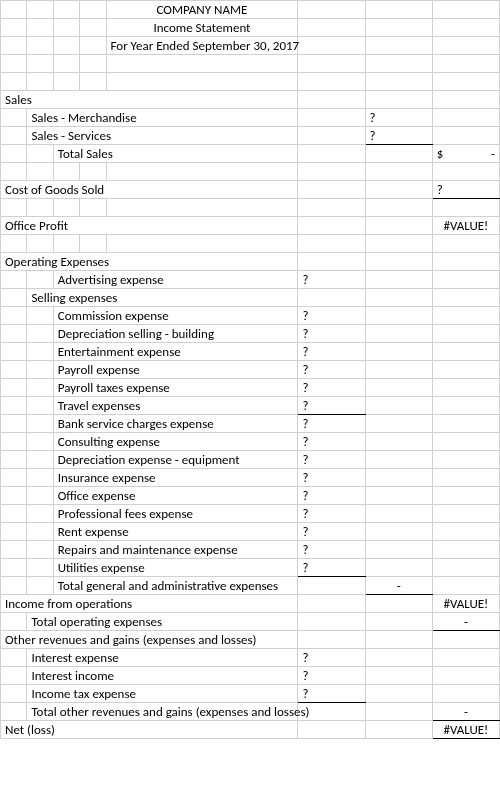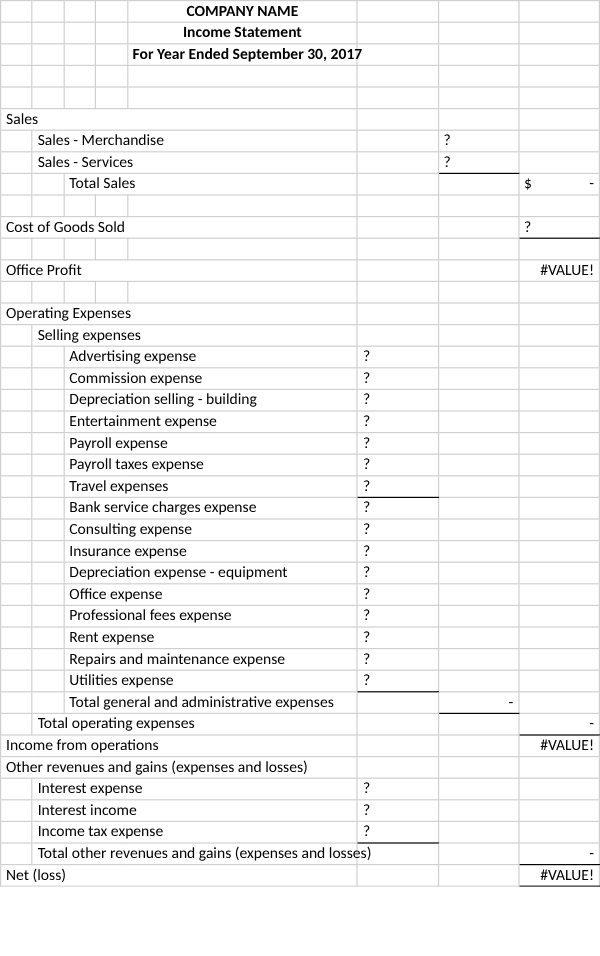--- a/index.html
+++ b/index.html
@@ -21,23 +21,23 @@
     border: 1px solid #d0d0d0;
     padding: 1px 4px;
     height: 18px;
     vertical-align: middle;
     white-space: nowrap;
     overflow: hidden;
   }
   col.ind { width: 22px; }
   col.label { width: 160px; }
   col.amt { width: 56px; }
-  .bold { font-weight: bold; }
+  .bold { font-weight: normal; }
   .center { text-align: center; }
-  .right { text-align: right; margin-left: 40px; }
+  .right { text-align: center; margin-left: 40px; }
   .left { text-align: left; }
   .bb { border-bottom: 1.5px solid #000 !important; }
   .dollar-cell { position: relative; }
   .dollar-cell .sym { position: absolute; left: 4px; }
   .dollar-cell .val { float: right; }
   .overflow-left { overflow: visible; }
 </style>
 </head>
 <body>
 
@@ -181,34 +181,34 @@
         <td></td>
       </tr>
 
   <tr>
     <td colspan="5">Operating Expenses</td>
     <td></td>
         <td></td>
         <td></td>
   </tr>
   <tr>
+        <td></td>
+        <td></td>
+        <td colspan="3">Advertising expense</td>
+        <td class="left">?</td>
+        <td></td>
+        <td></td>
+      </tr>
+  <tr>
     <td></td>
     <td colspan="4">Selling expenses</td>
     <td></td>
         <td></td>
         <td></td>
   </tr>
-  <tr>
-        <td></td>
-        <td></td>
-        <td colspan="3">Advertising expense</td>
-        <td class="left">?</td>
-        <td></td>
-        <td></td>
-      </tr>
   <tr>
         <td></td>
         <td></td>
         <td colspan="3">Commission expense</td>
         <td class="left">?</td>
         <td></td>
         <td></td>
       </tr>
   <tr>
         <td></td>
@@ -263,29 +263,29 @@
         <td></td>
         <td></td>
         <td colspan="3">Consulting expense</td>
         <td class="left">?</td>
         <td></td>
         <td></td>
       </tr>
   <tr>
         <td></td>
         <td></td>
+        <td colspan="3">Depreciation expense - equipment</td>
+        <td class="left">?</td>
+        <td></td>
+        <td></td>
+      </tr>
+  <tr>
+        <td></td>
+        <td></td>
         <td colspan="3">Insurance expense</td>
-        <td class="left">?</td>
-        <td></td>
-        <td></td>
-      </tr>
-  <tr>
-        <td></td>
-        <td></td>
-        <td colspan="3">Depreciation expense - equipment</td>
         <td class="left">?</td>
         <td></td>
         <td></td>
       </tr>
   <tr>
         <td></td>
         <td></td>
         <td colspan="3">Office expense</td>
         <td class="left">?</td>
         <td></td>
@@ -326,32 +326,32 @@
   <tr>
         <td></td>
         <td></td>
         <td colspan="3" style="overflow:visible">Total general and administrative expenses</td>
         <td></td>
         <td class="right bb">-</td>
         <td></td>
       </tr>
 
   <tr>
+    <td colspan="5">Income from operations</td>
+    <td></td>
+        <td></td>
+    <td class="right">#VALUE!</td>
+  </tr>
+
+  <tr>
     <td></td>
     <td colspan="4">Total operating expenses</td>
     <td></td>
         <td></td>
     <td class="right bb">-</td>
-  </tr>
-
-  <tr>
-    <td colspan="5">Income from operations</td>
-    <td></td>
-        <td></td>
-    <td class="right">#VALUE!</td>
   </tr>
 
   <tr>
     <td colspan="5" style="overflow:visible">Other revenues and gains (expenses and losses)</td>
     <td></td>
         <td></td>
         <td></td>
   </tr>
   <tr>
         <td></td>

